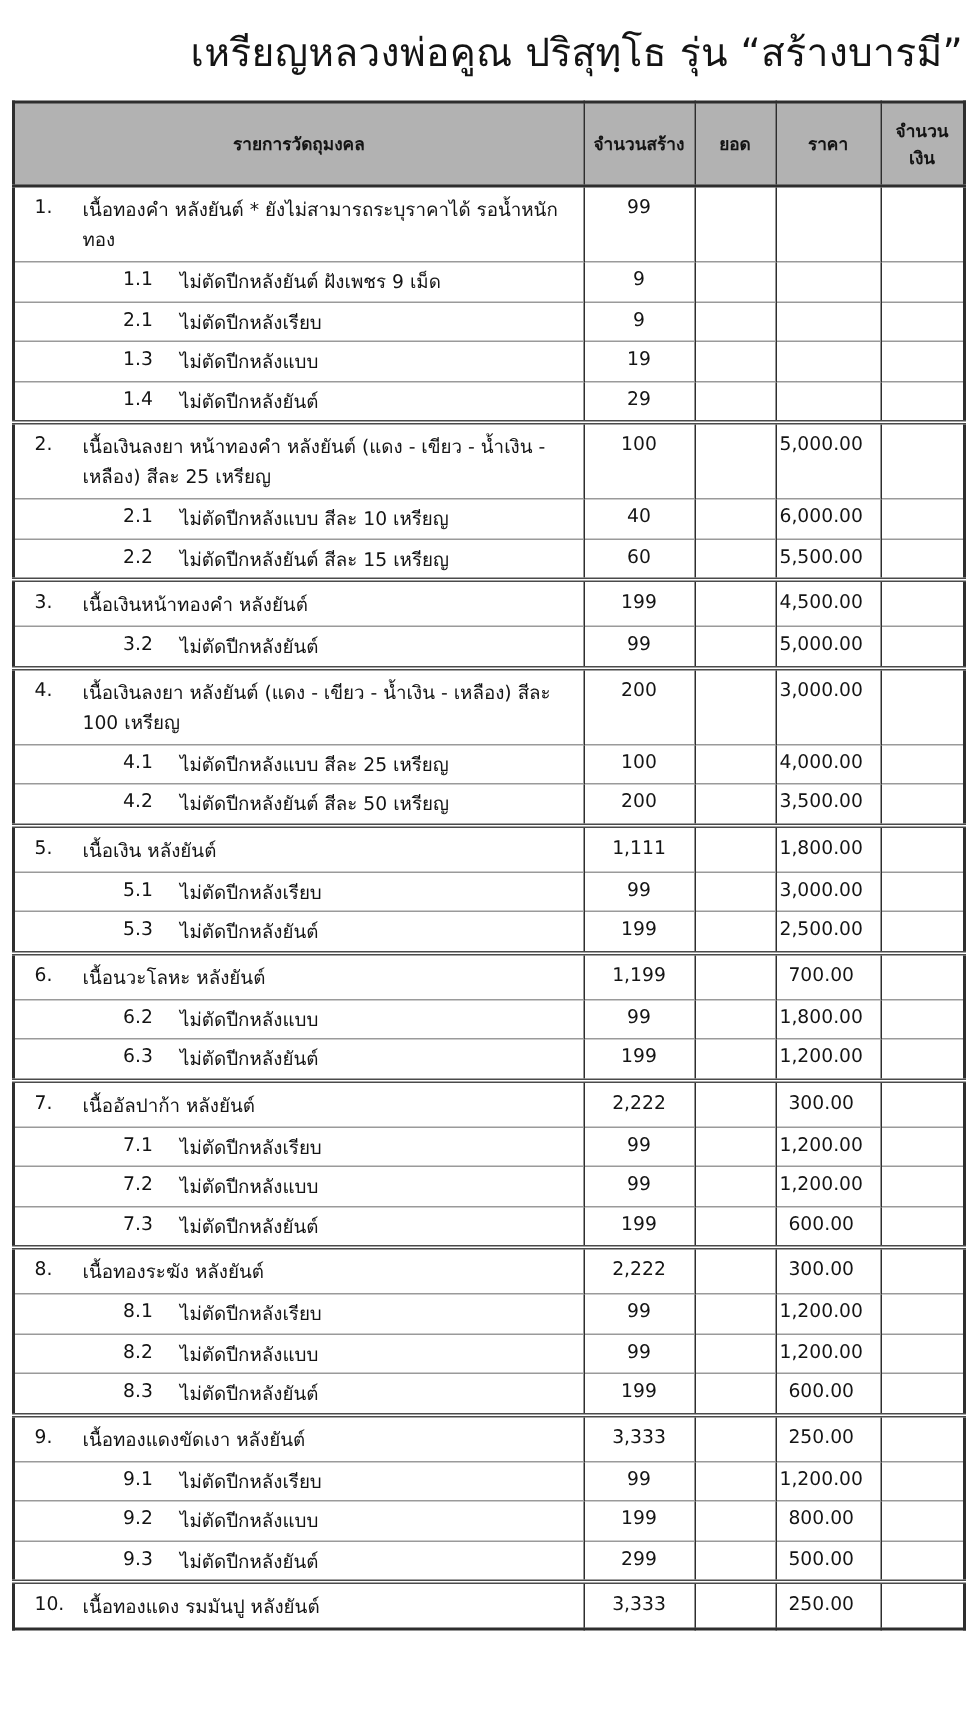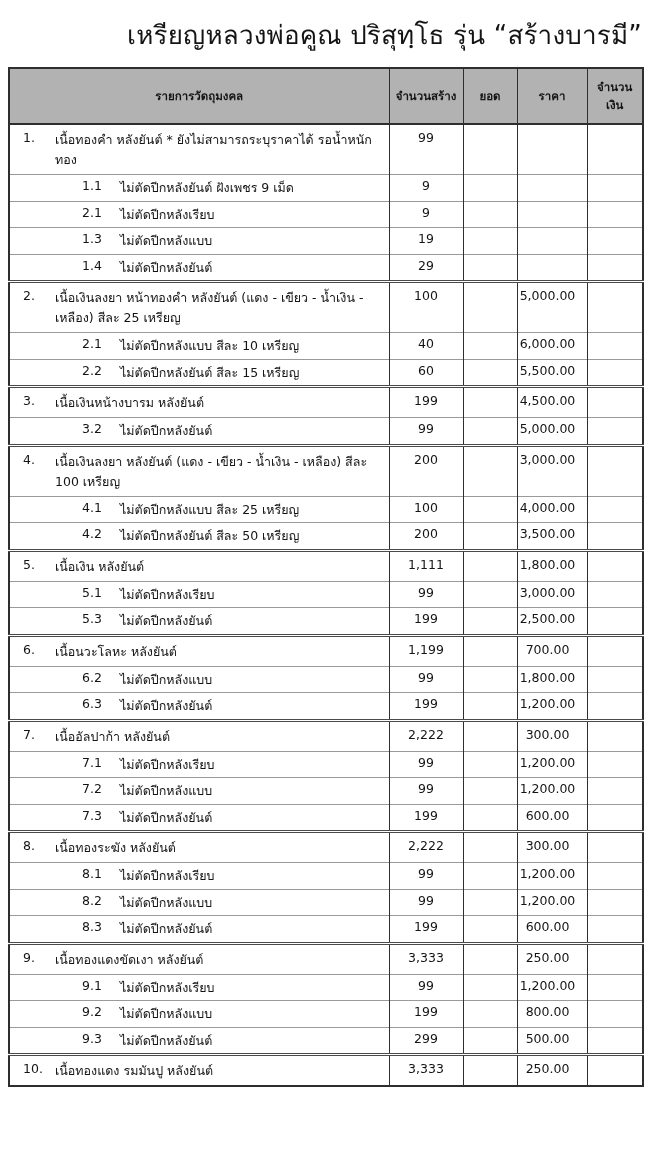--- a/index.html
+++ b/index.html
@@ -185,21 +185,21 @@
           </td>
           <td class="cell-qty">60</td>
           <td class="cell-total"></td>
           <td class="cell-price">5,500.00</td>
           <td class="cell-amount"></td>
         </tr>
         <tr class="main group-start">
           <td class="cell-desc">
             <div class="desc-line">
               <span class="row-no">3.</span>
-              <span class="row-text">เนื้อเงินหน้างบารม หลังยันต์</span>
+              <span class="row-text">เนื้อเงินหน้าทองคำ หลังยันต์</span>
             </div>
           </td>
           <td class="cell-qty">199</td>
           <td class="cell-total"></td>
           <td class="cell-price">4,500.00</td>
           <td class="cell-amount"></td>
         </tr>
         <tr class="sub">
           <td class="cell-desc">
             <div class="desc-line">

